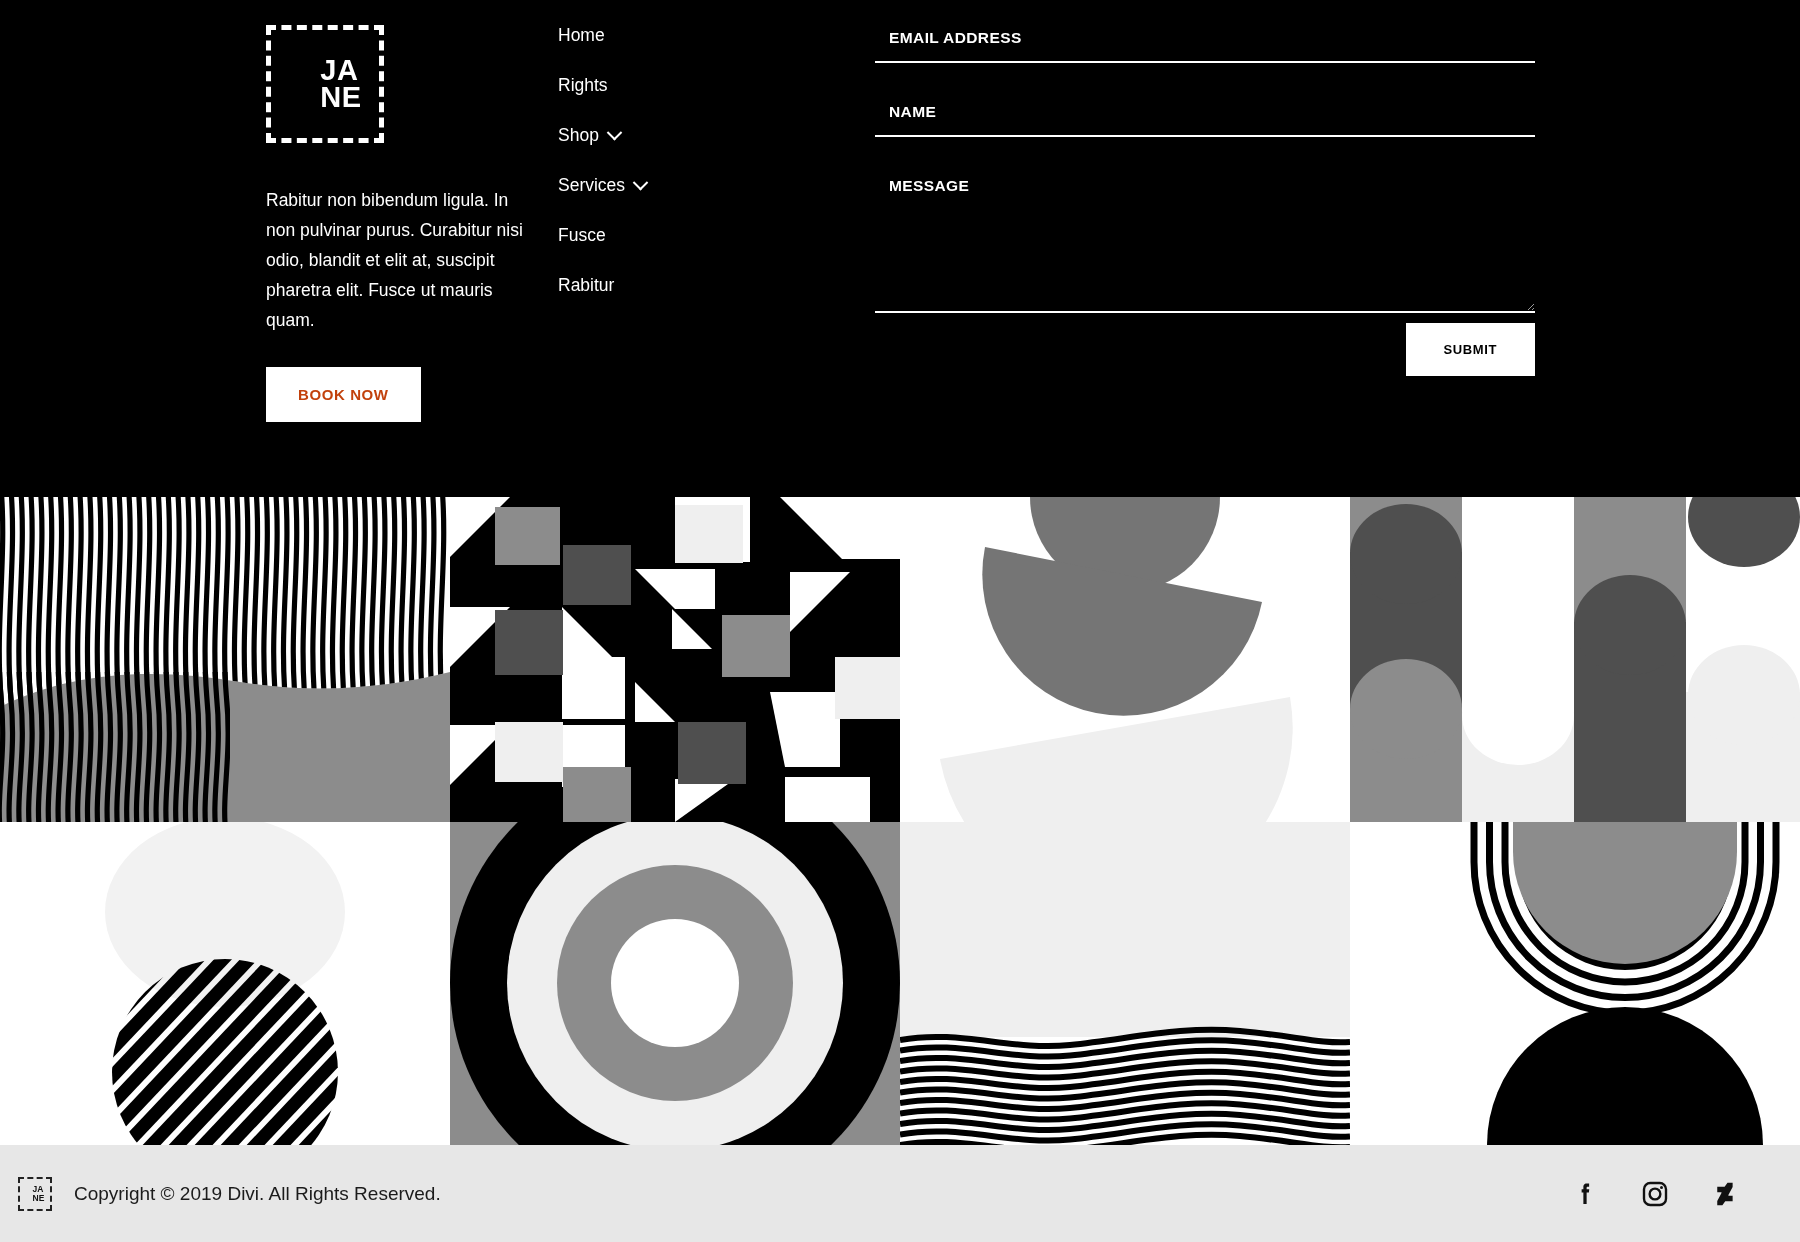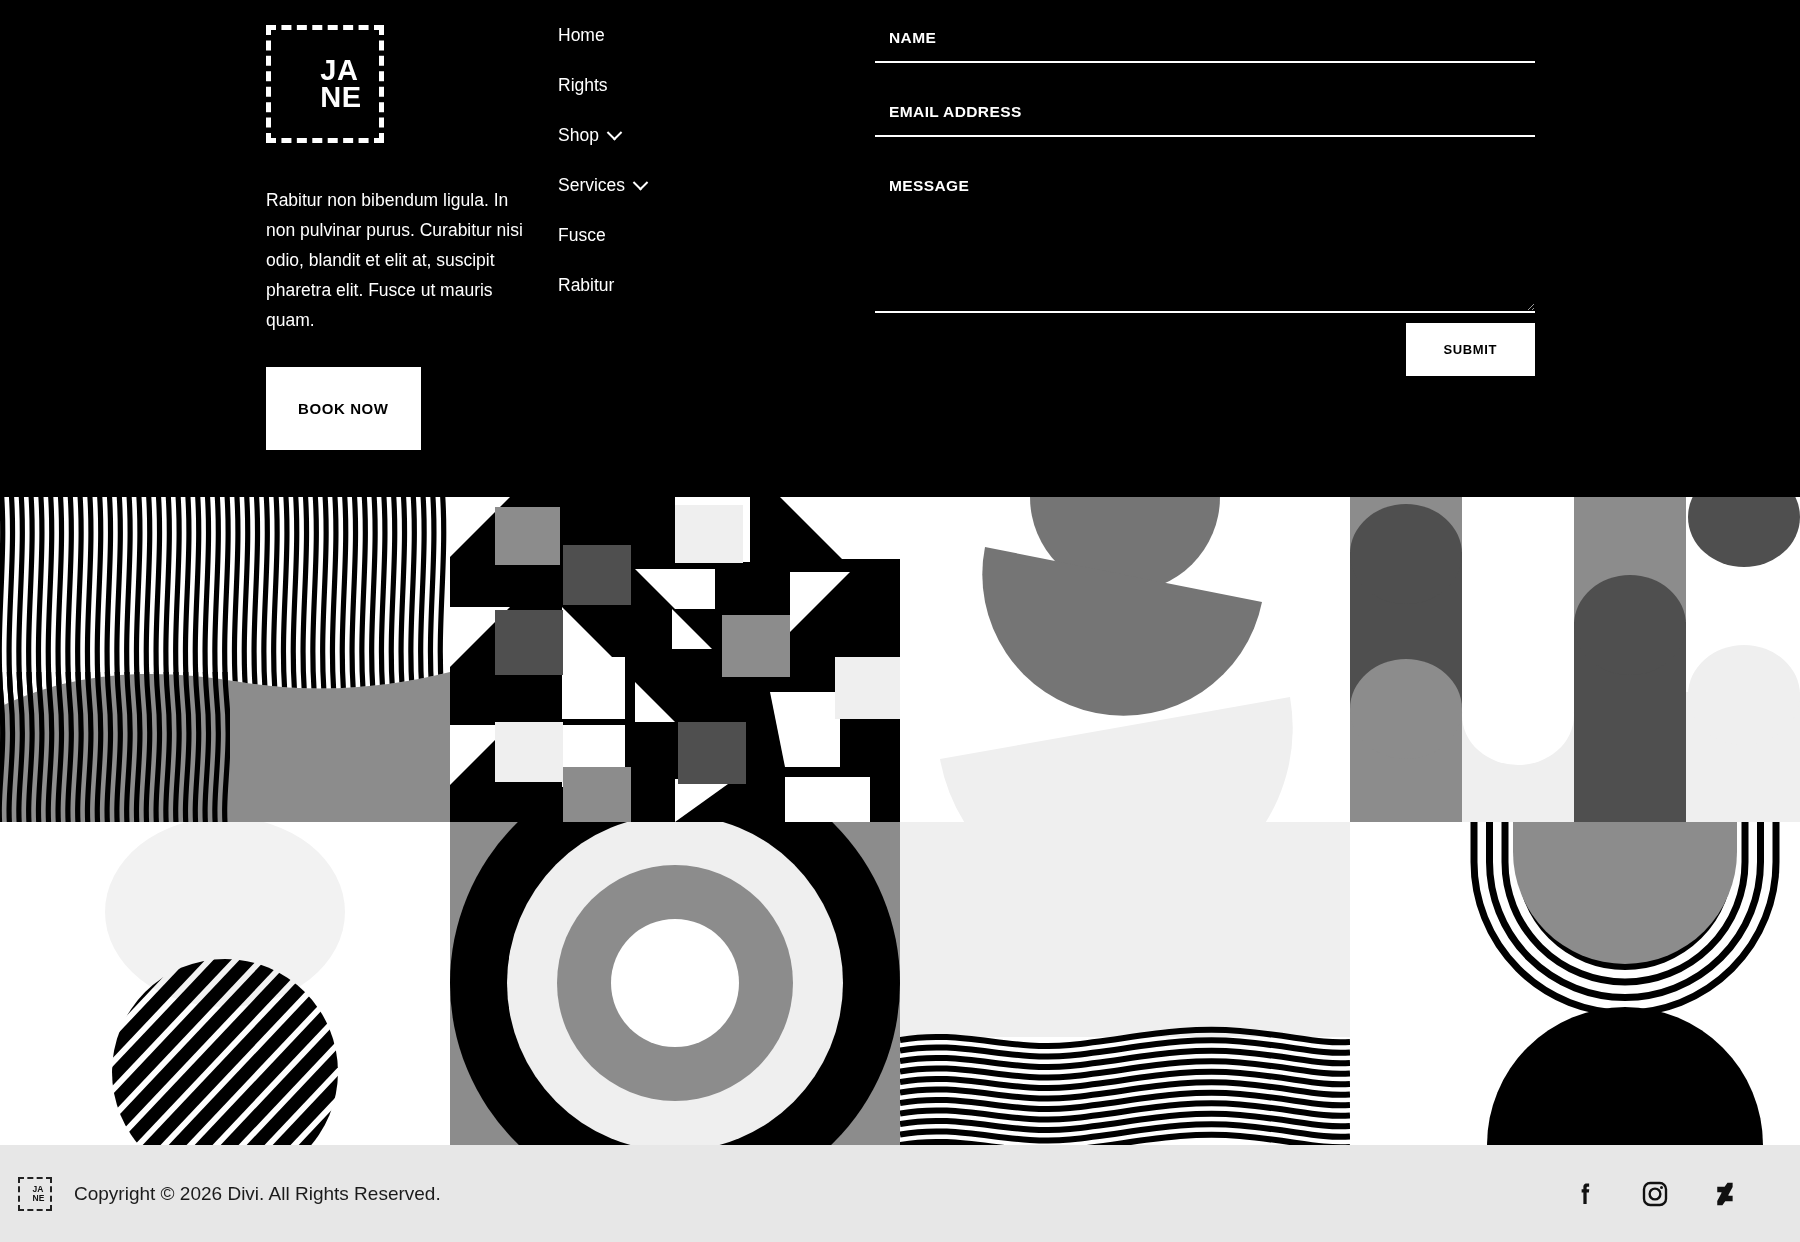--- a/index.html
+++ b/index.html
@@ -46,25 +46,25 @@
     font-size:17.5px;
     line-height:1.72;
     width:265px;
     margin-bottom:32px;
     margin-top:36px;
   }
 
   .btn-book {
     display:inline-block;
     background:#ffffff;
-    color:#000000;
+    color:#c2410c;
     font-size:15px;
     font-weight:bold;
     letter-spacing:0.6px;
-    padding:33px 32px;
+    padding:19px 32px;
     border:none;
     cursor:pointer;
     font-family:"Liberation Sans", sans-serif;
   }
 
   
   .nav-list { list-style:none;text-align:right; }
   .nav-item {
     color:#ffffff;
     font-size:17.5px;
@@ -184,22 +184,22 @@
       <li class="nav-item">
         <span>Fusce</span>
       </li>
       <li class="nav-item">
         <span>Rabitur</span>
       </li>
     </ul>
   </div>
 
   <div class="col-form">
+    <input class="field" type="text" placeholder="EMAIL ADDRESS" style="">
     <input class="field" type="text" placeholder="NAME" style="">
-    <input class="field" type="text" placeholder="EMAIL ADDRESS" style="">
     <textarea class="field field-msg" placeholder="MESSAGE" style=""></textarea>
     <div class="submit-row">
       <button class="btn-submit">SUBMIT</button>
     </div>
   </div>
 </div>
 
 <div class="gallery">
 
   <div class="tile">
@@ -480,21 +480,21 @@
     </svg>
   </div>
 
 </div>
 
 <div class="footer-bottom">
   <div class="mini-logo">
     <div class="mini-logo-text">JA
 NE</div>
   </div>
-  <div class="copyright">Copyright © 2026 Divi. All Rights Reserved.</div>
+  <div class="copyright">Copyright © 2019 Divi. All Rights Reserved.</div>
   <div class="social">
     <span>
       <svg width="30" height="30" viewBox="0 0 24 24" fill="#111111">
         <path d="M15.4 8.2h-2.1V6.9c0-.6.4-.8.7-.8h1.3V3.6l-1.9 0c-2.2 0-2.7 1.6-2.7 2.7v1.9H9.3v2.6h1.4V20h2.6v-9.2h1.8l.3-2.6z"></path>
       </svg>
     </span>
     <span>
       <svg width="30" height="30" viewBox="0 0 24 24" fill="none" stroke="#111111" stroke-width="1.9">
         <rect x="3.2" y="3.2" width="17.6" height="17.6" rx="5"></rect>
         <circle cx="12" cy="12" r="4.3"></circle>

